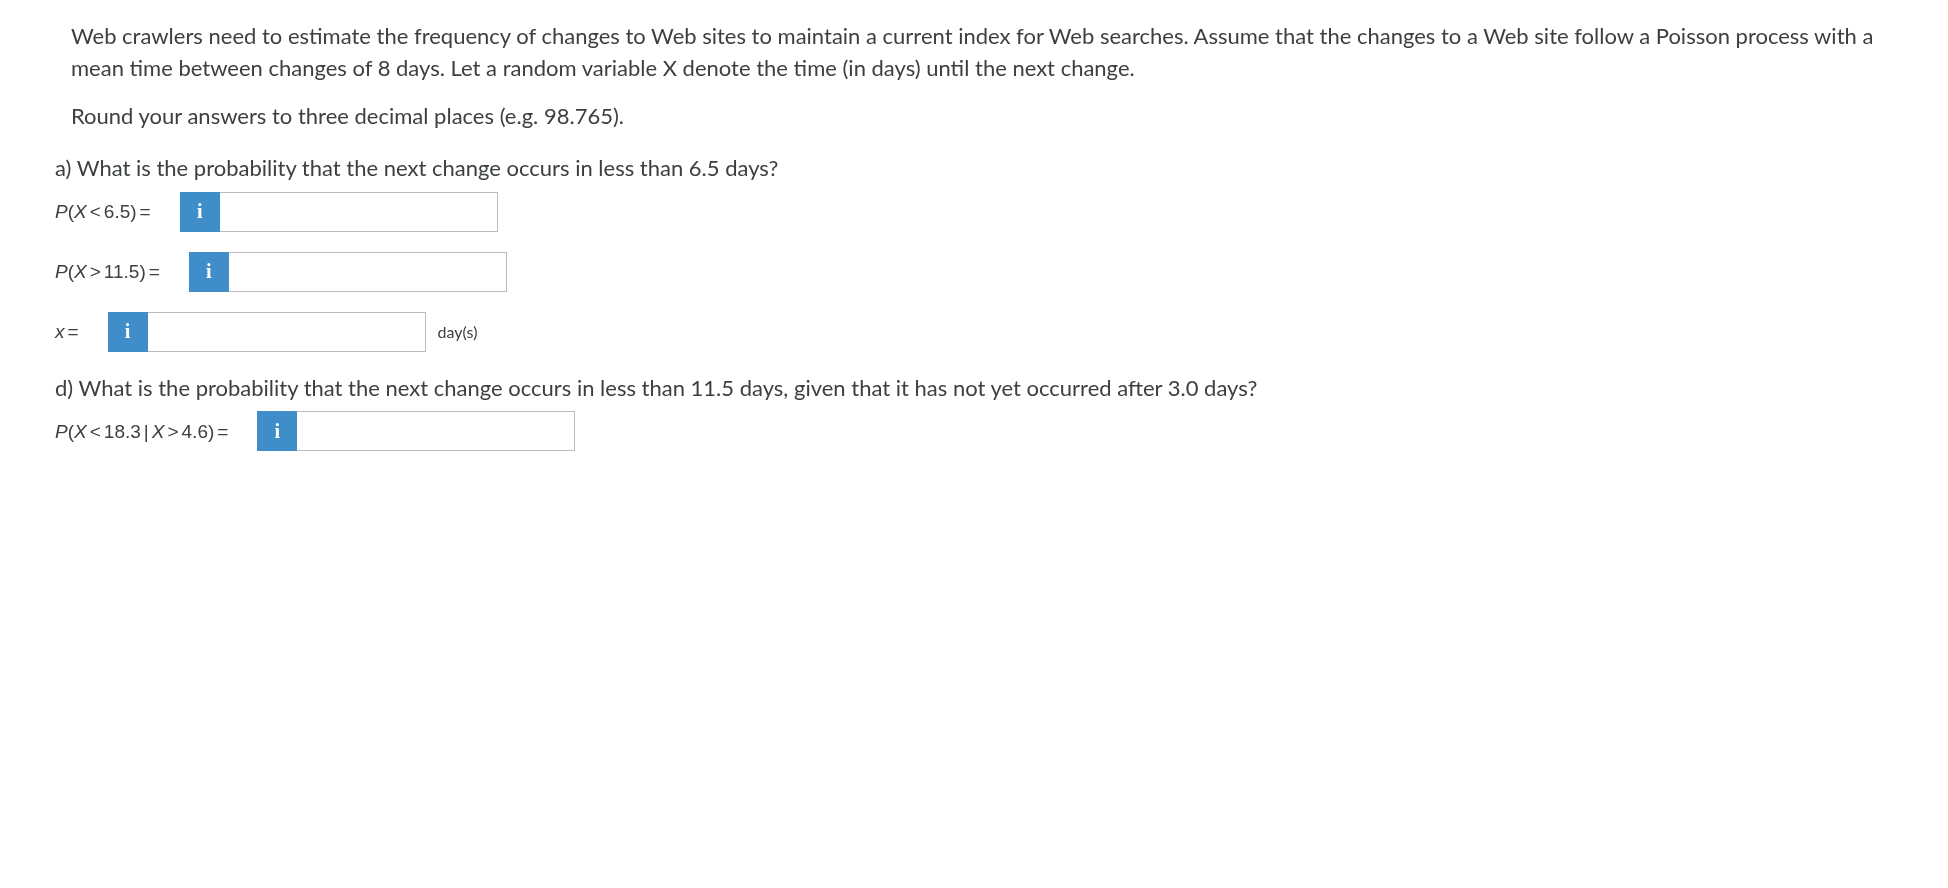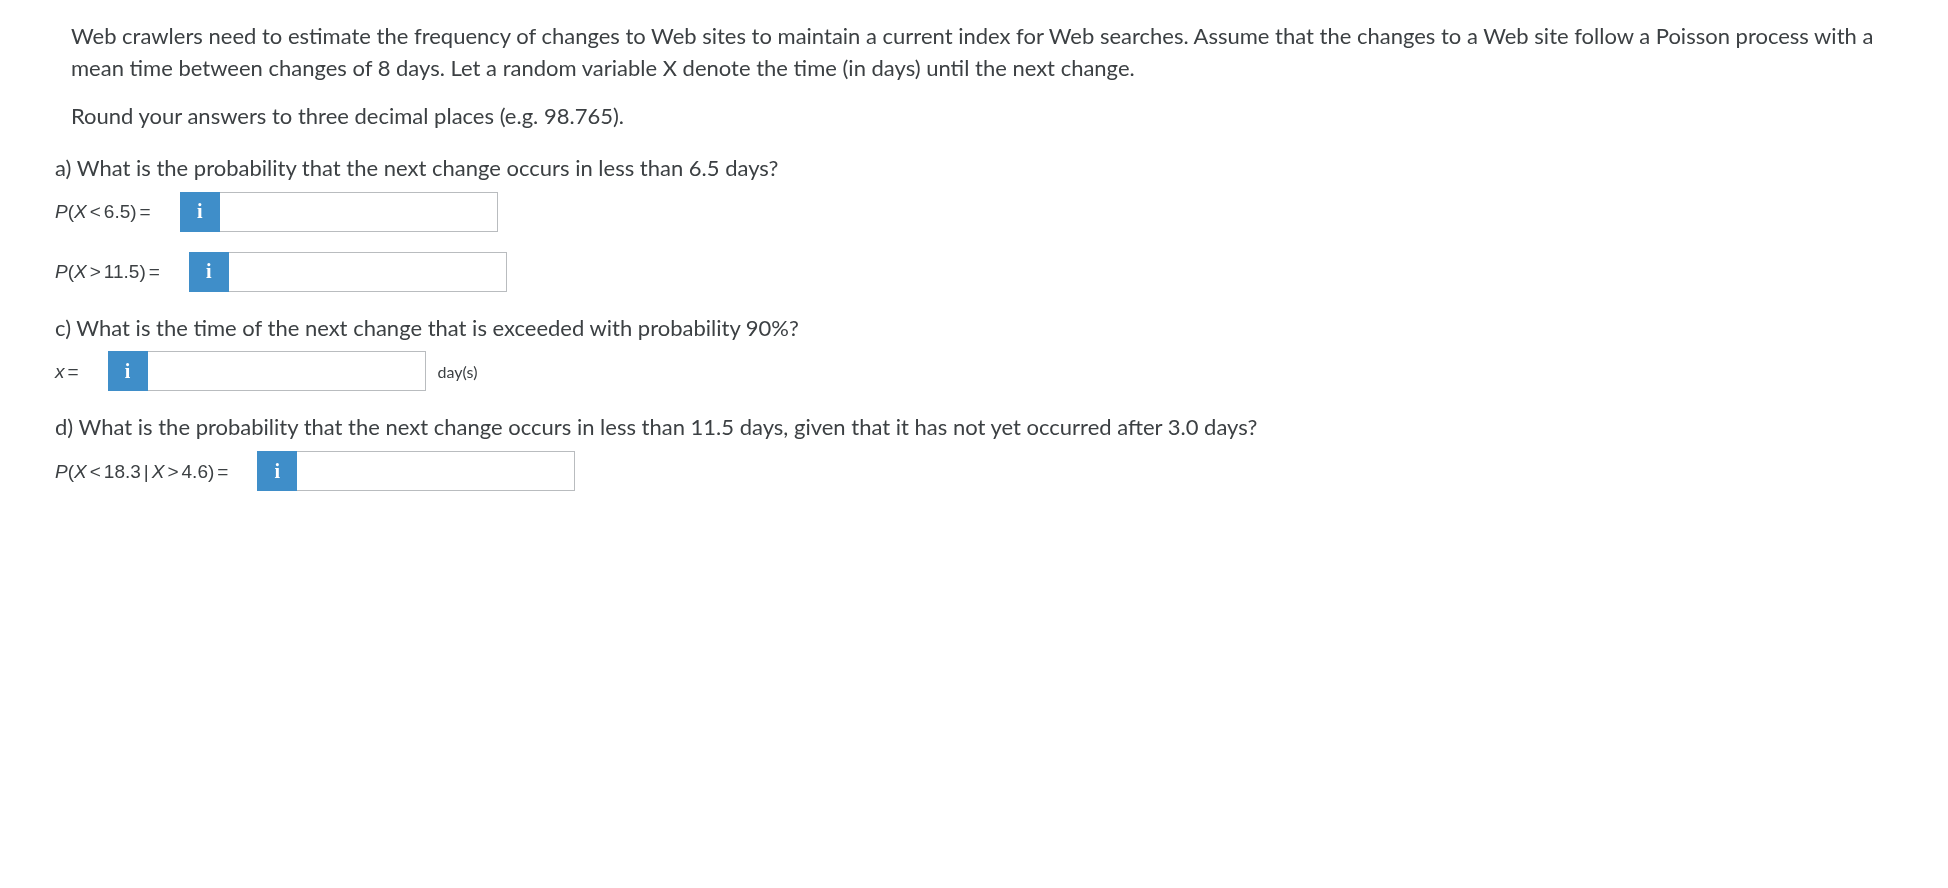--- a/index.html
+++ b/index.html
@@ -84,21 +84,20 @@
   <div class="answer-line">
     <span class="math">
       <span>P</span><span class="paren">(</span><span>X</span><span class="op">&gt;</span><span class="num">11.5</span><span class="paren">)</span><span class="op">=</span>
     </span>
     <span class="info-badge">i</span>
     <input class="num-input" type="text" value="" style="">
   </div>
 </div>
 
 <div class="part">
-  <p class="q-text">c) What is the time of the next change that is exceeded with probability 90%?</p>
   <div class="answer-line">
     <span class="math">
       <span>x</span><span class="op">=</span>
     </span>
     <span class="info-badge">i</span>
     <input class="num-input" type="text" value="" style="">
     <span class="unit">day(s)</span>
   </div>
 </div>
 

